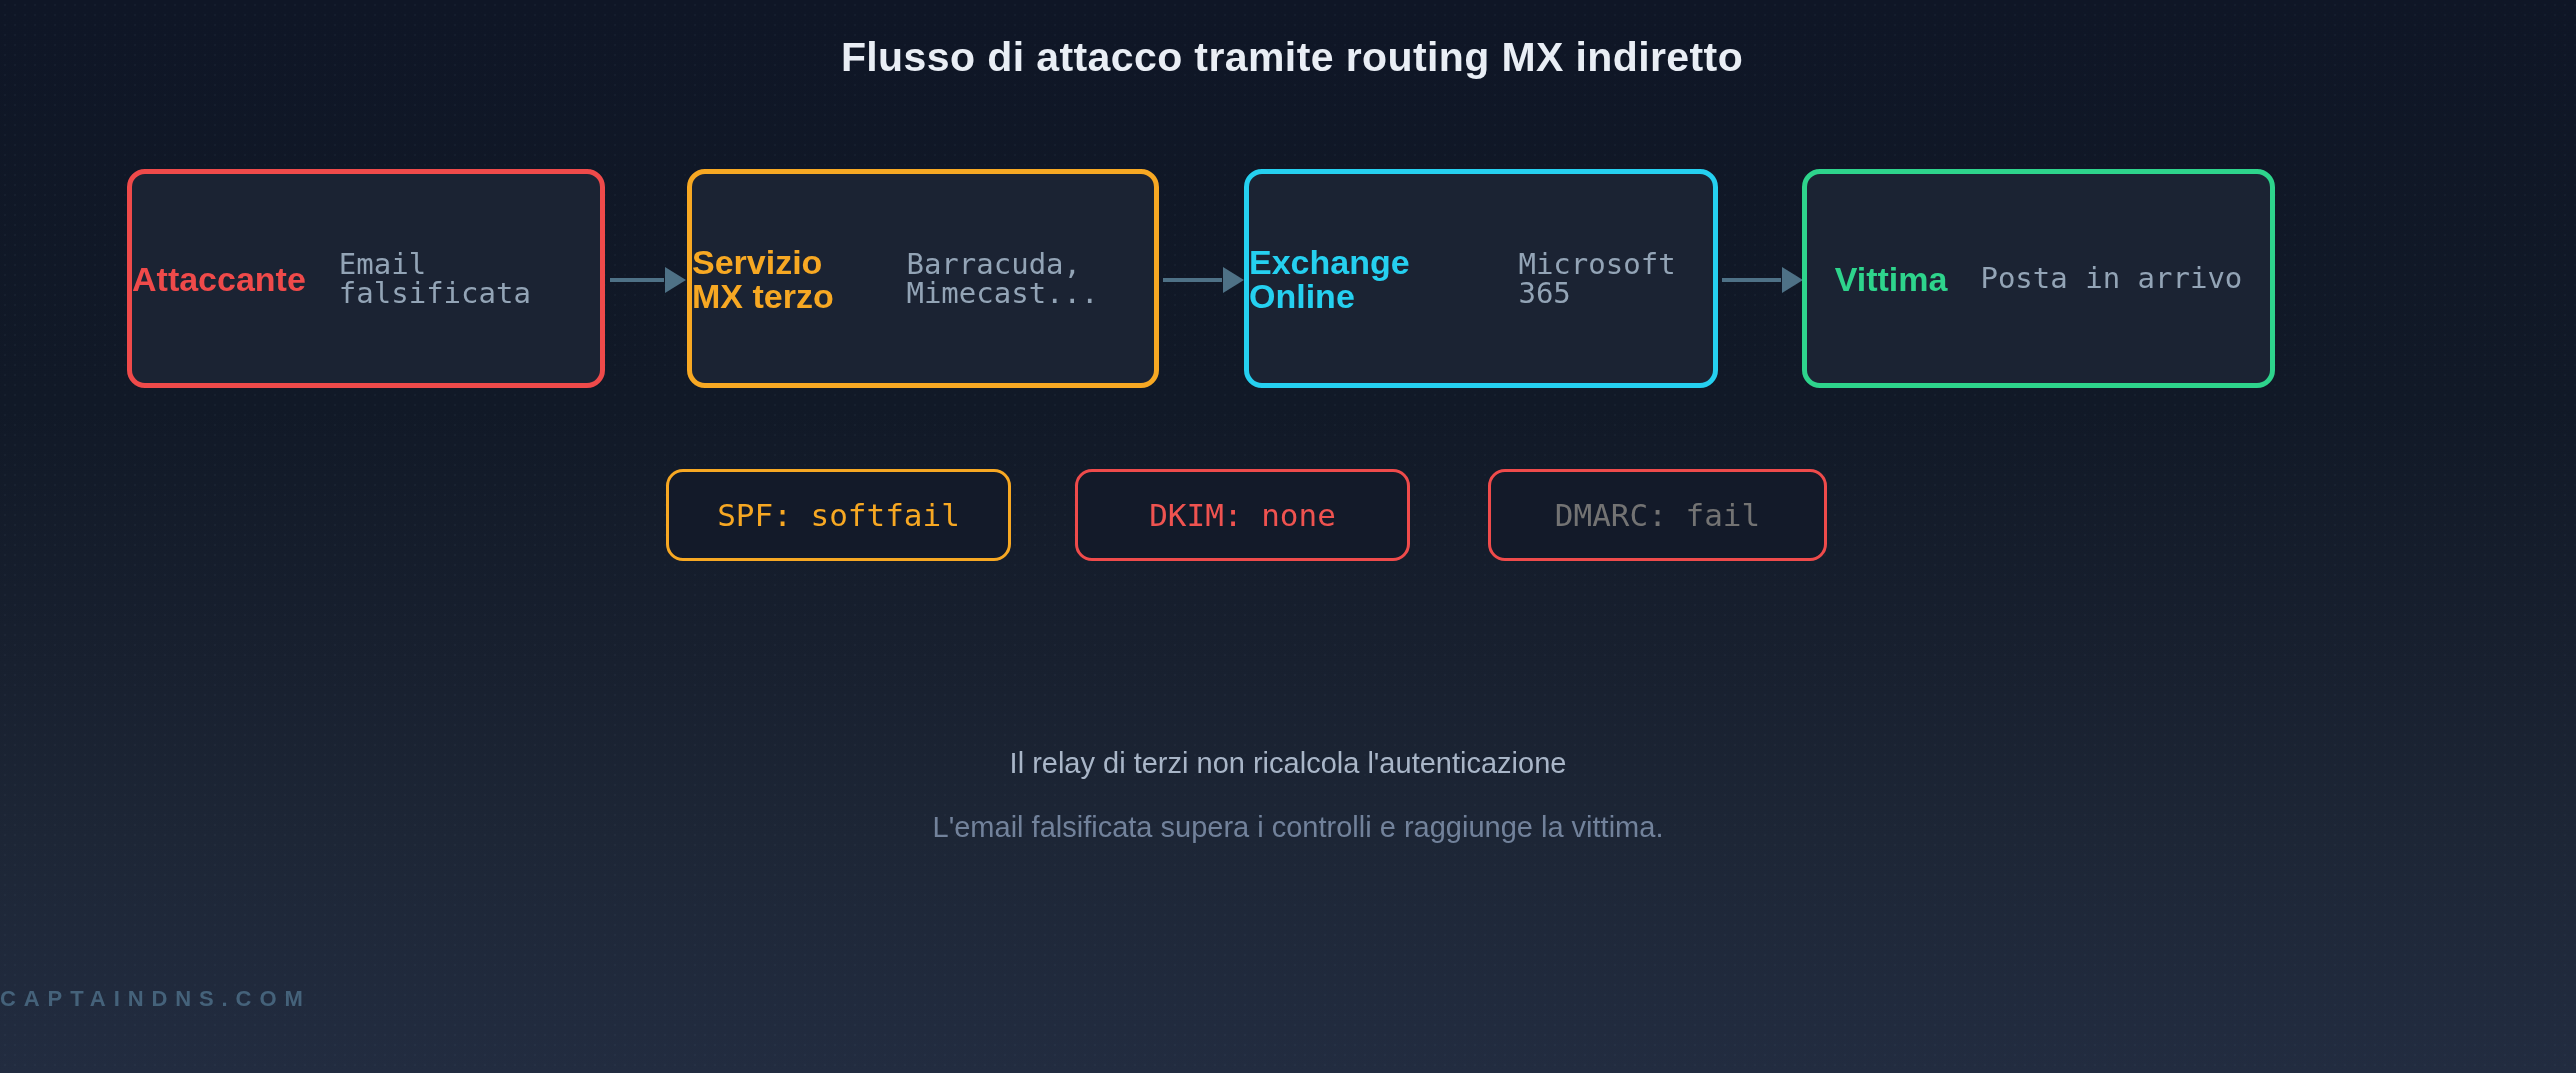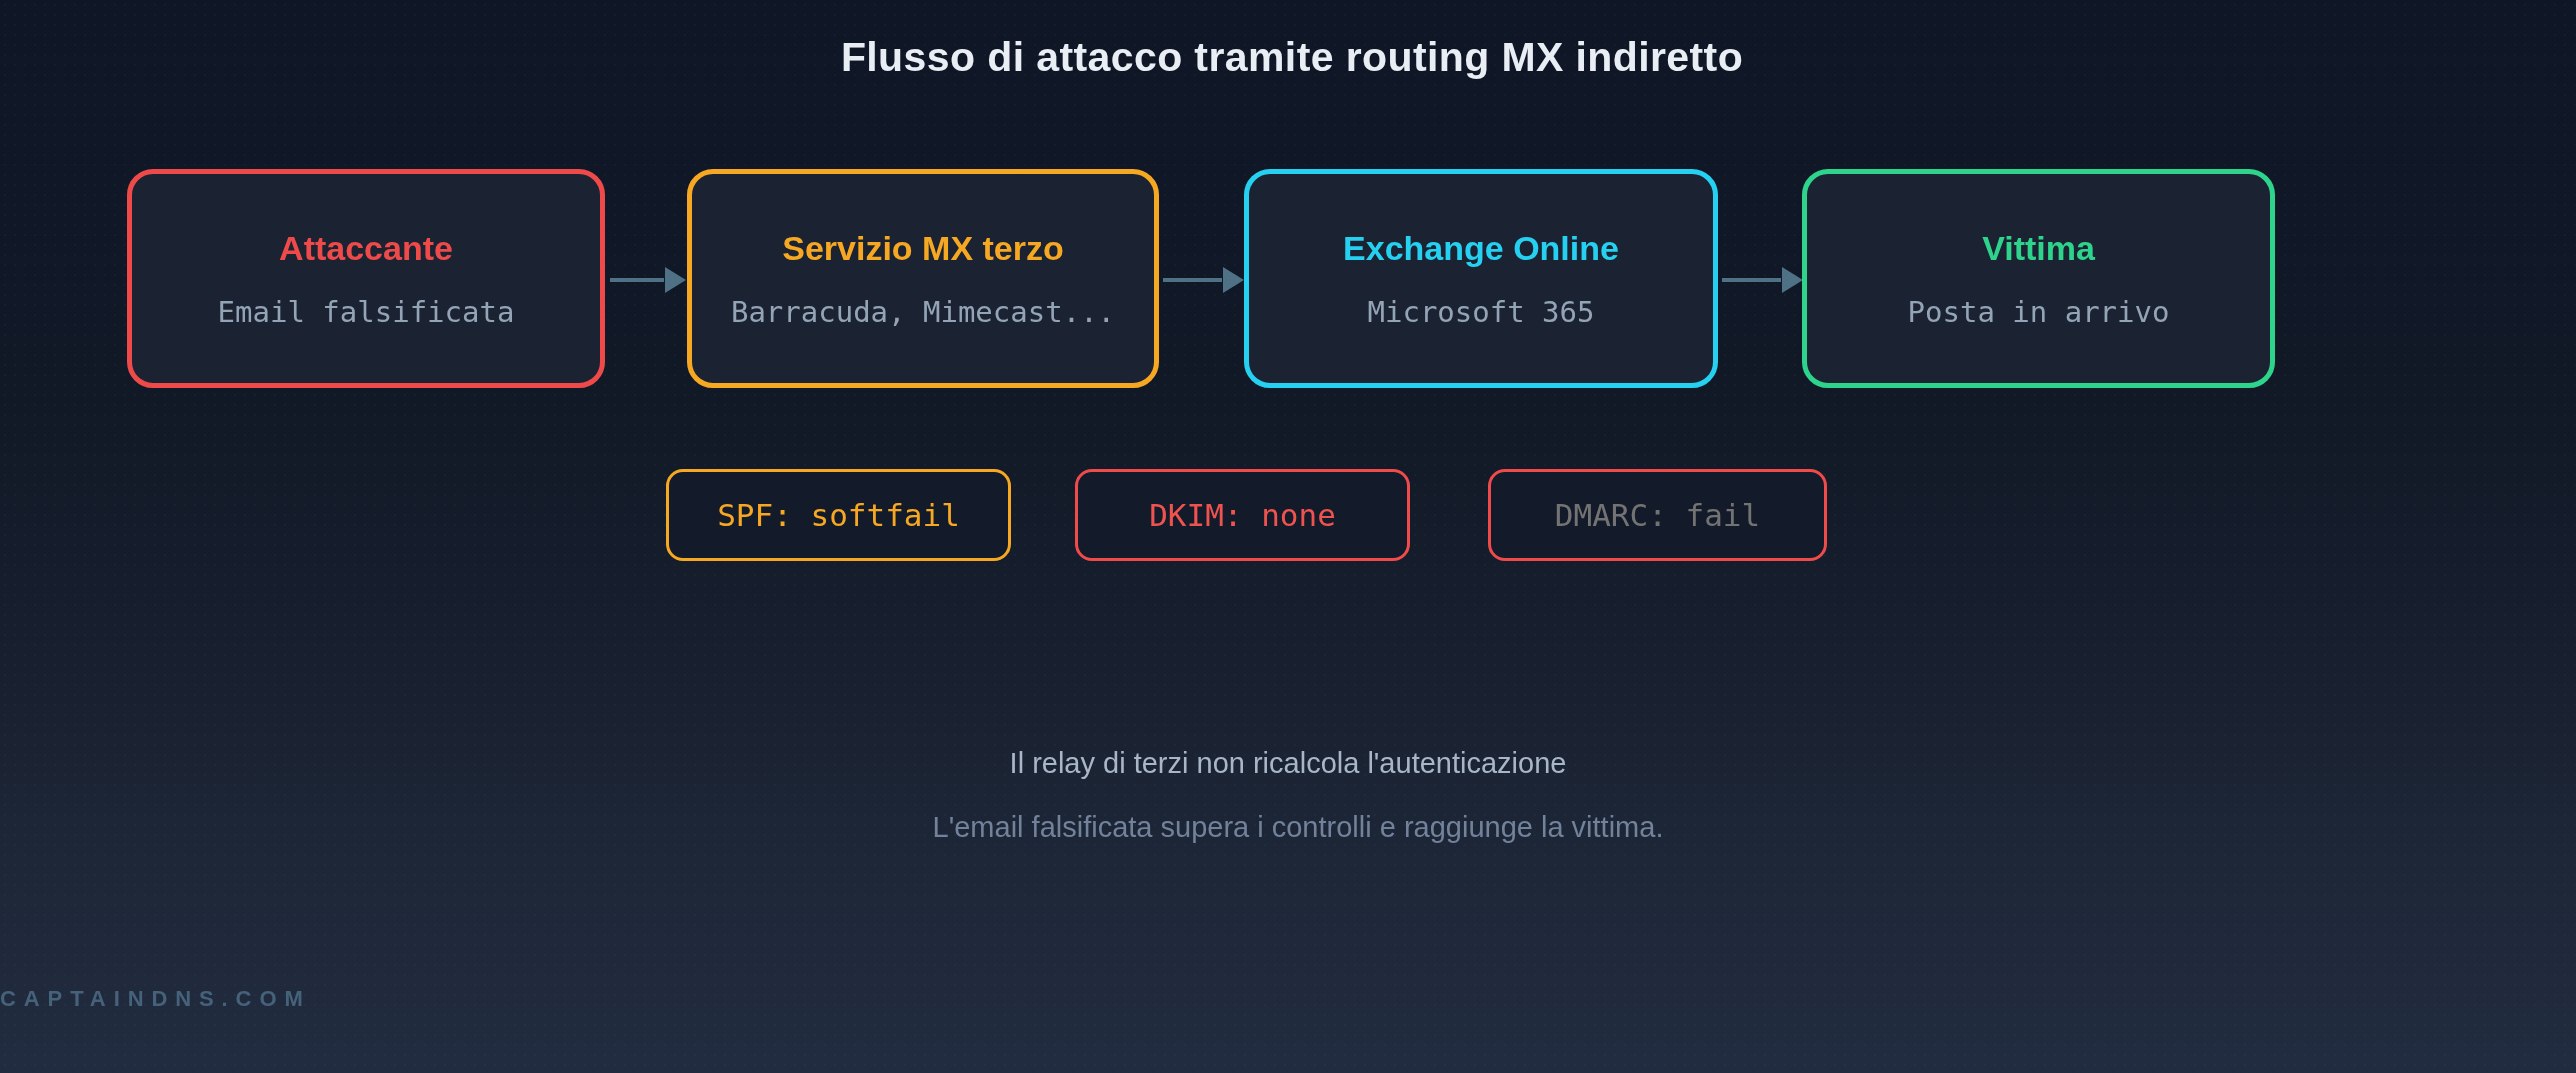--- a/index.html
+++ b/index.html
@@ -28,23 +28,23 @@
     font-size: 41px; font-weight: 700;
     color: #e9eef5;
     letter-spacing: 0.4px;
   }
 
   
   .node {
     position: absolute;
     top: 169px; height: 219px;
     box-sizing: border-box;
-    border-radius: 26px;
+    border-radius: 18px;
     background: #1b2333;
-    display: flex; flex-direction: column;
+    display: flex; flex-direction: row;
     align-items: center; justify-content: center;
     gap: 33px;
   }
   .node .label { font-size: 34px; font-weight: 700; line-height: 1; }
   .node .sublabel {
     font-family: "DejaVu Sans Mono", monospace;
     font-size: 29px; line-height: 1;
     color: #93a4b6;
   }
   .node-attacker { left: 127px;  width: 478px; border: 5px solid #ef4a4a; }

